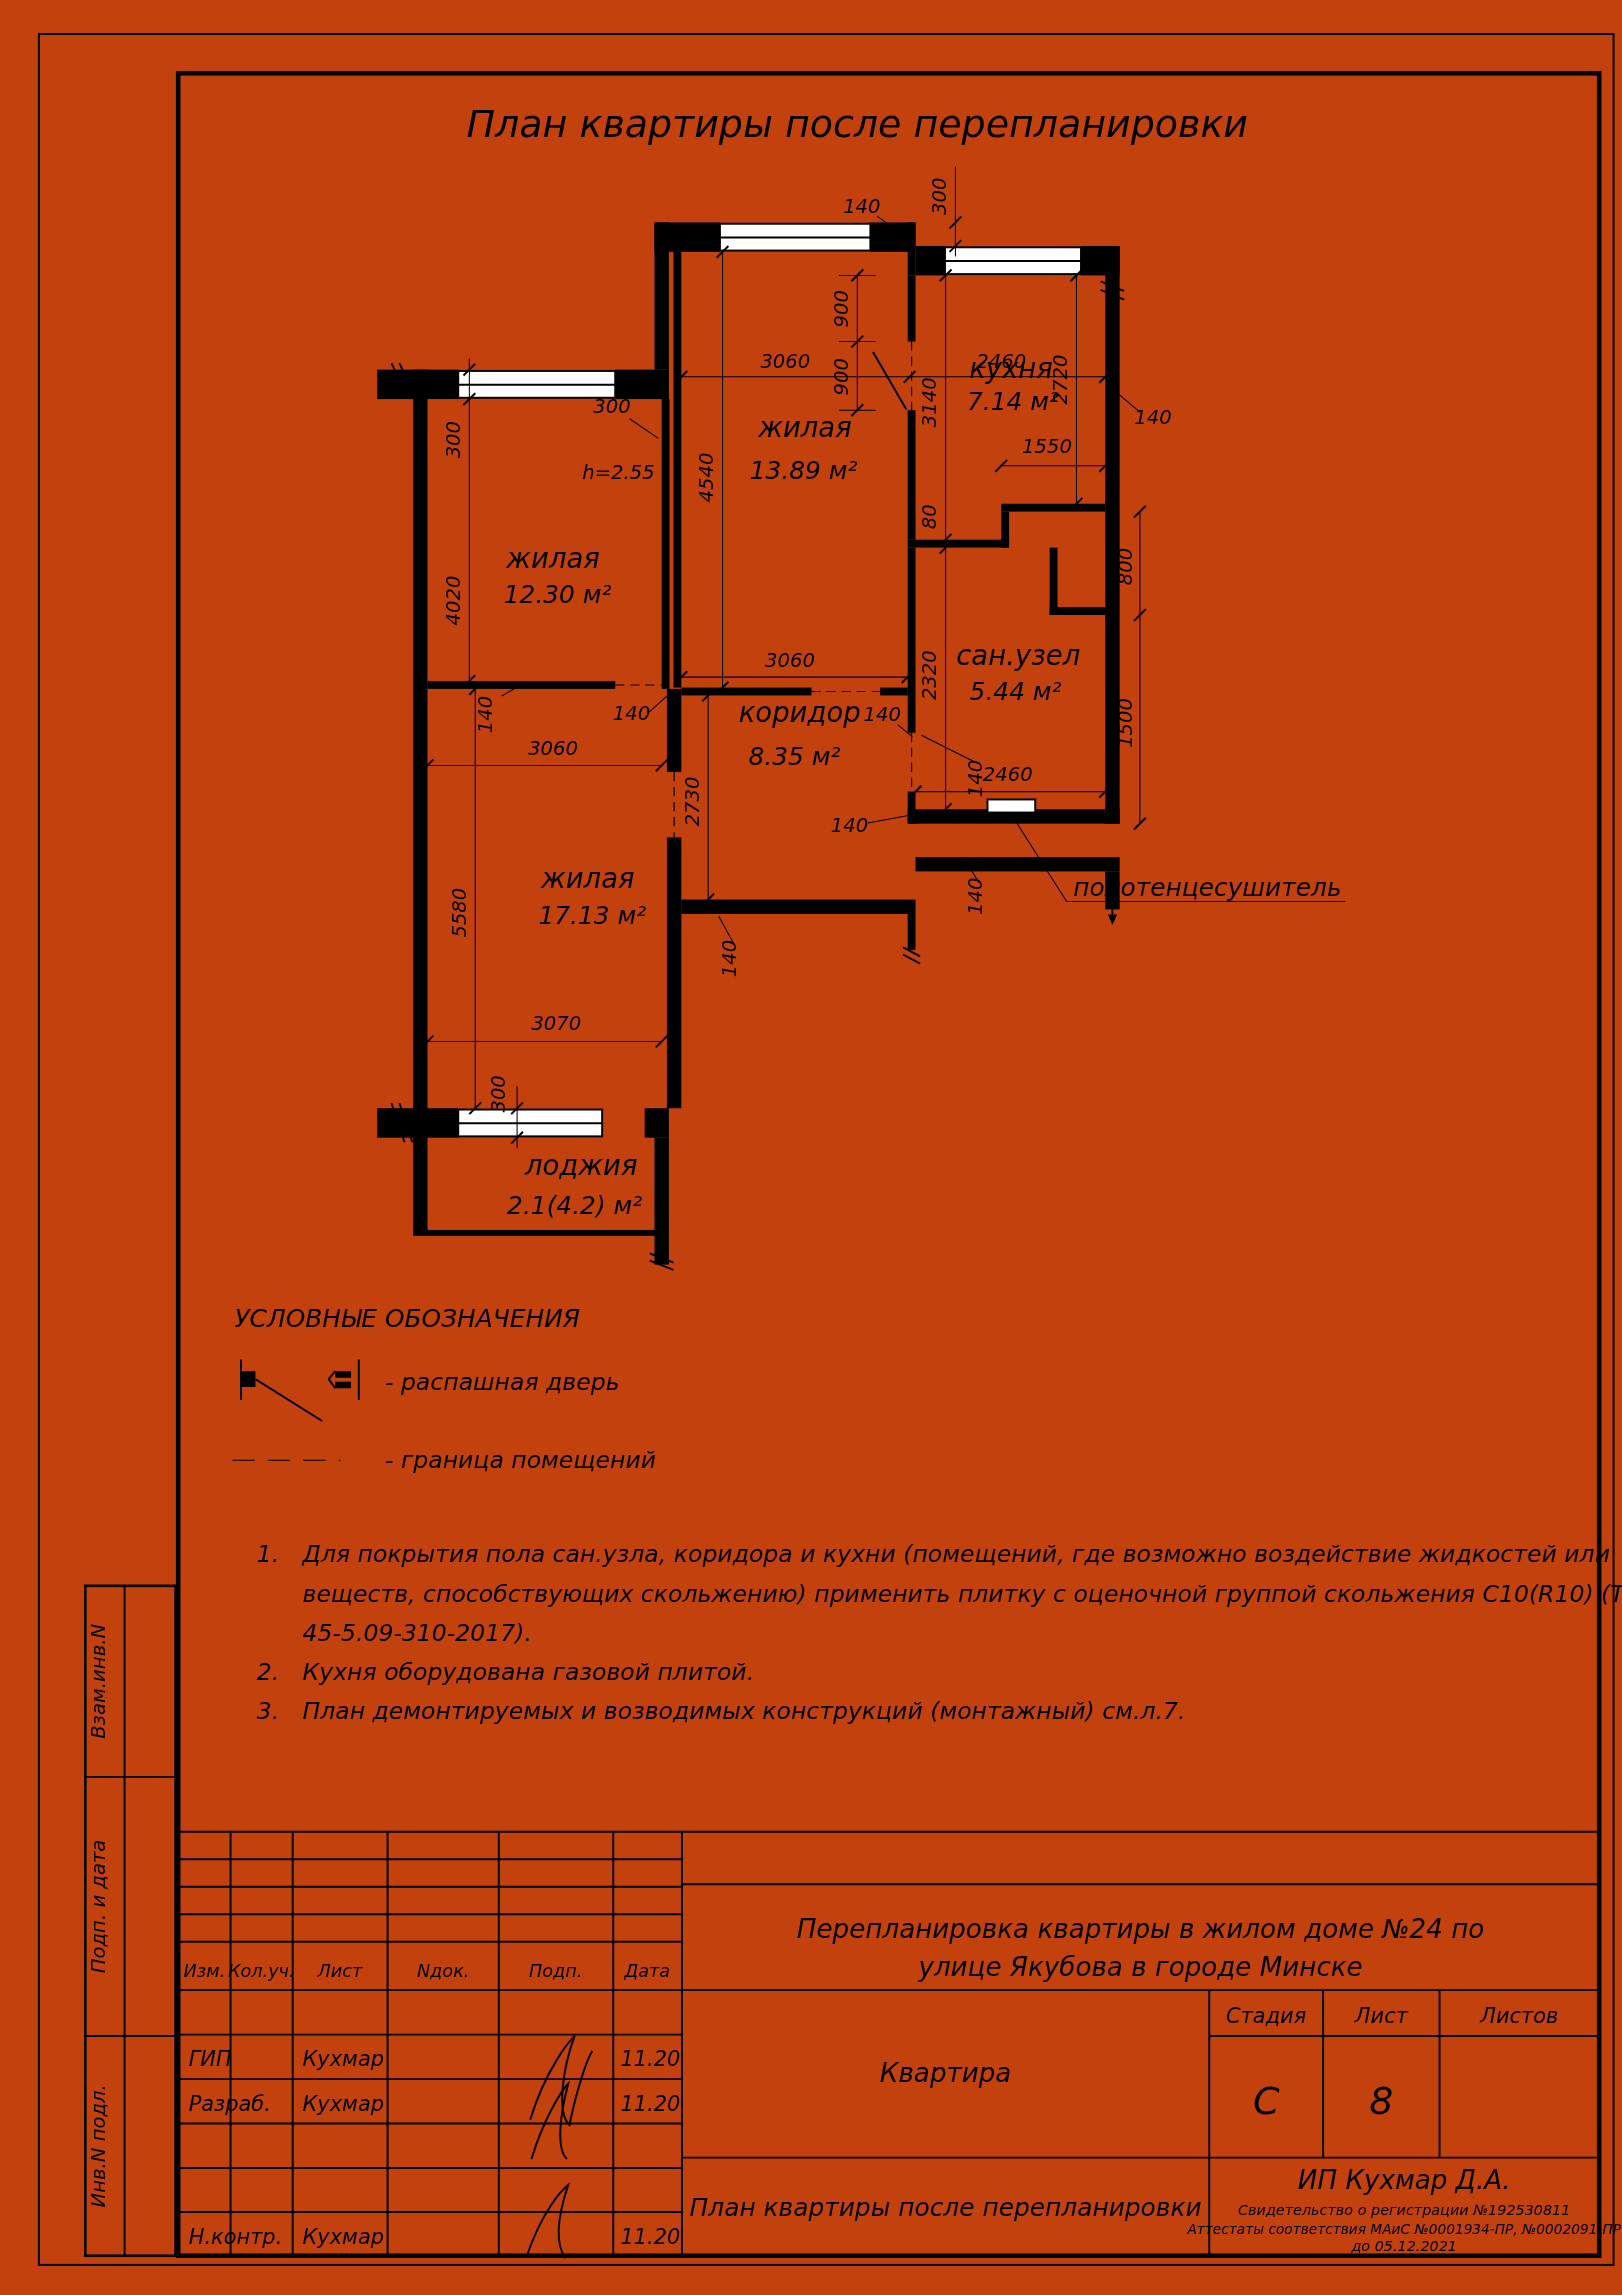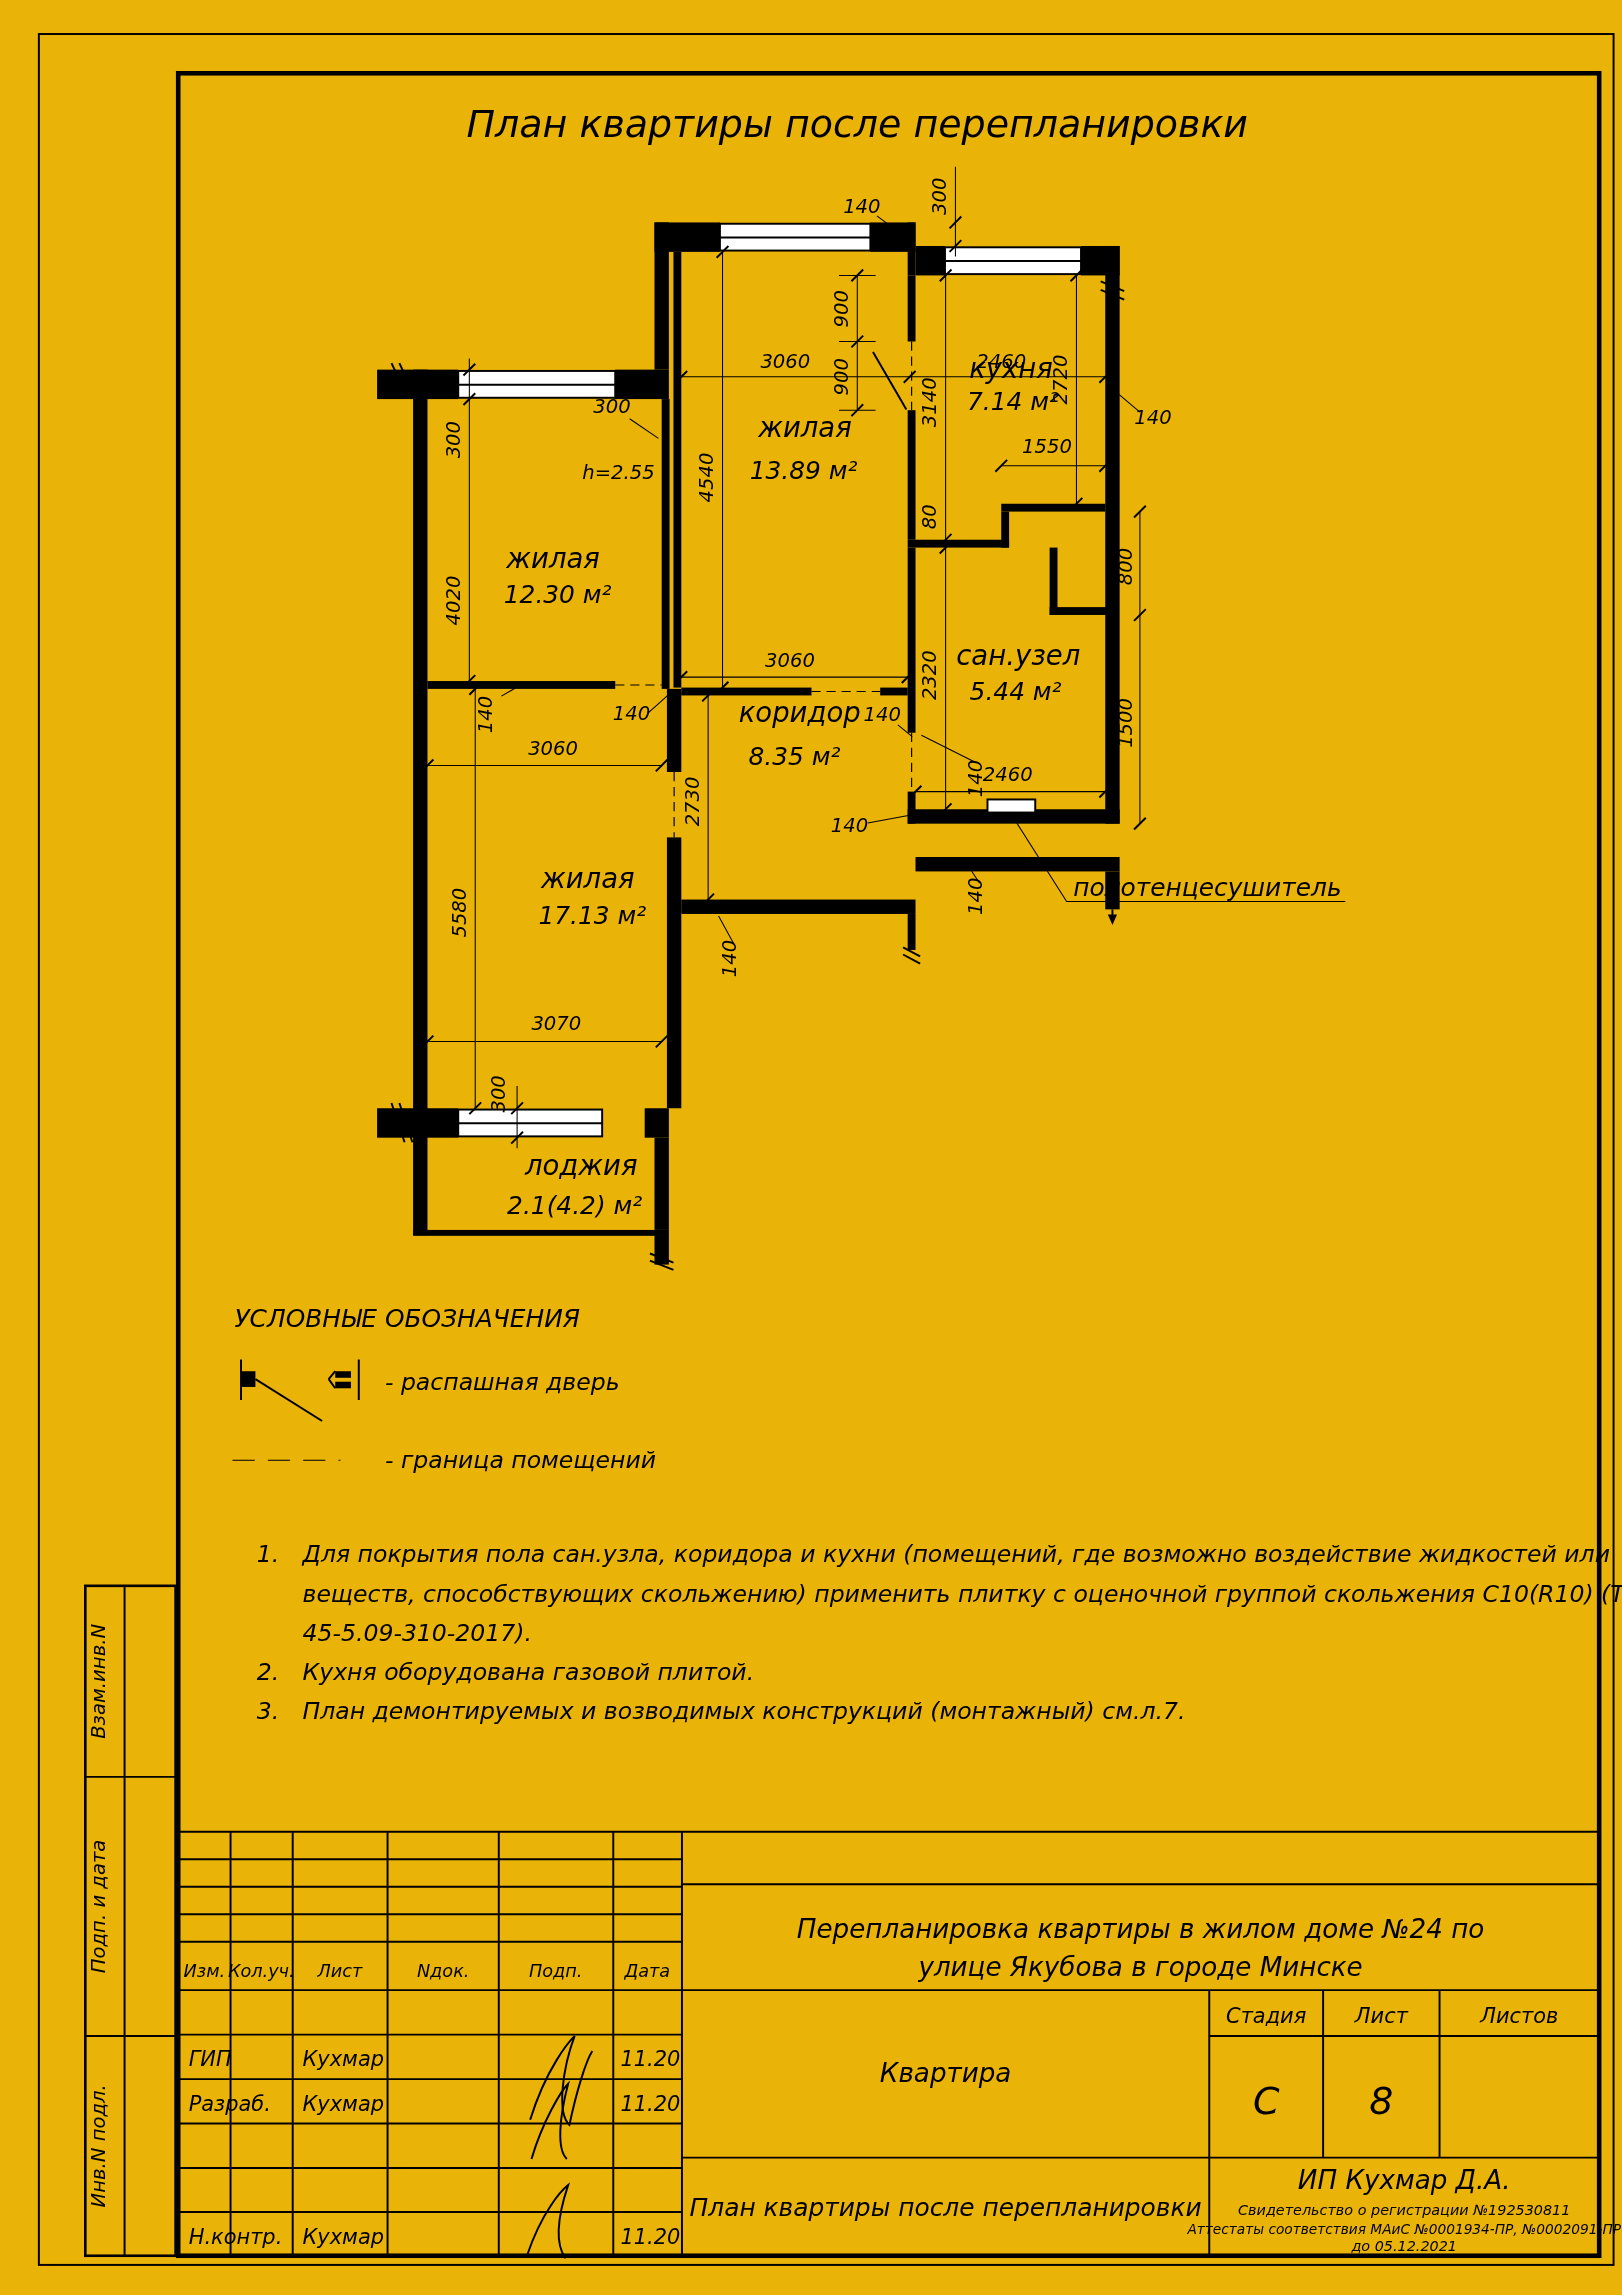--- a/index.html
+++ b/index.html
@@ -1,16 +1,16 @@
 <!DOCTYPE html>
 <html style="font-size:10.5px"><head>
 <meta charset="utf-8">
 <style>
   html,body{margin:0;padding:0;background:#fff;}
-  .page{position:relative;width:1623px;height:2295px;background:#eab308;}
+  .page{position:relative;width:1623px;height:2295px;background:#c2410c;}
   svg{display:block;}
   text{font-family:"DejaVu Sans",sans-serif;font-style:italic;fill:#000;}
   .dim{font-size:30px;}
   .room{font-size:42px;}
   .area{font-size:38px;}
   .note{font-size:36px;}
   .tbsmall{font-size:27px;}
   line,polyline,path,rect{vector-effect:none;}
   .wall{fill:#000;stroke:none;}
   .thin{stroke:#000;stroke-width:1.6;fill:none;}

